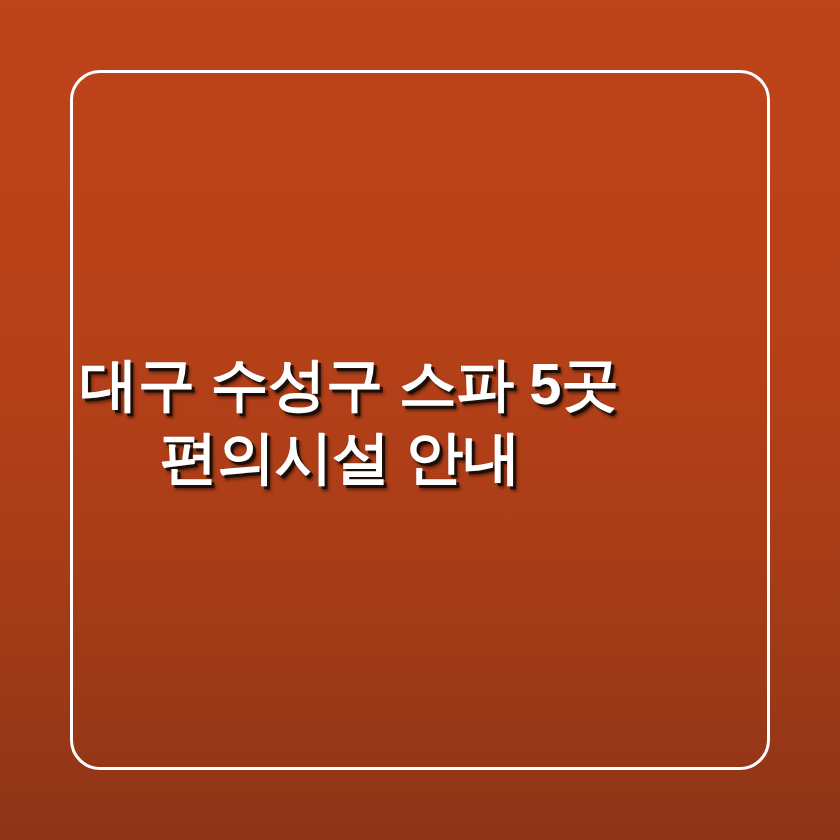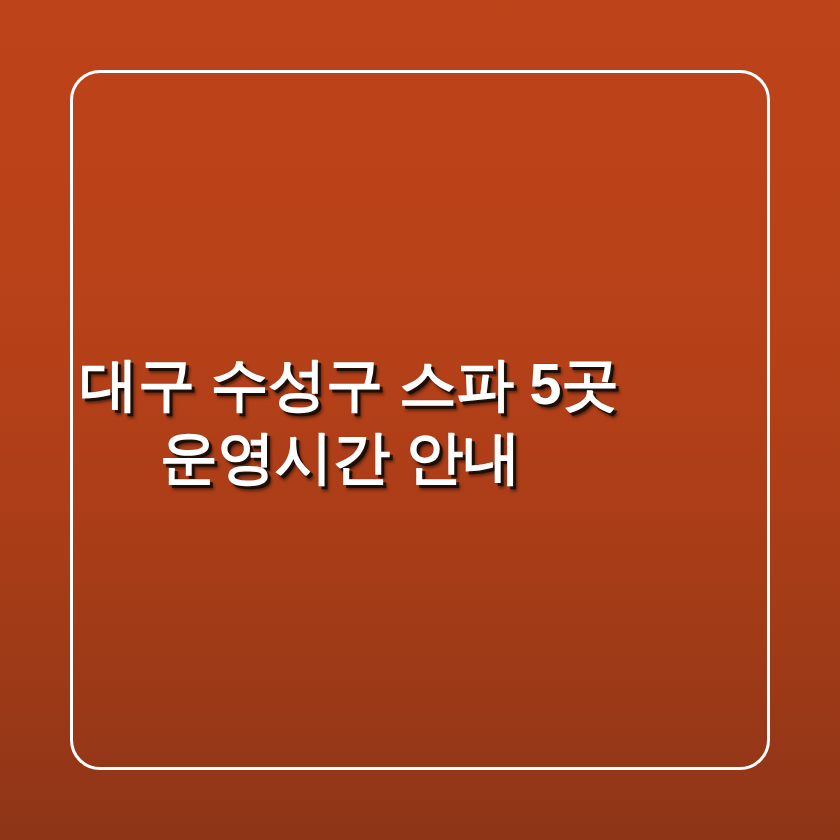--- a/index.html
+++ b/index.html
@@ -73,16 +73,16 @@
 </style>
 </head>
 <body>
 
 <div id="thumbnail-card">
 
   <div id="decorative-frame"></div>
 
   <div id="title-block">
     <span class="title-line">대구 수성구 스파 5곳</span>
-    <span class="title-line">운영시간 안내</span>
+    <span class="title-line">편의시설 안내</span>
   </div>
 
 </div>
 
 </body></html>

